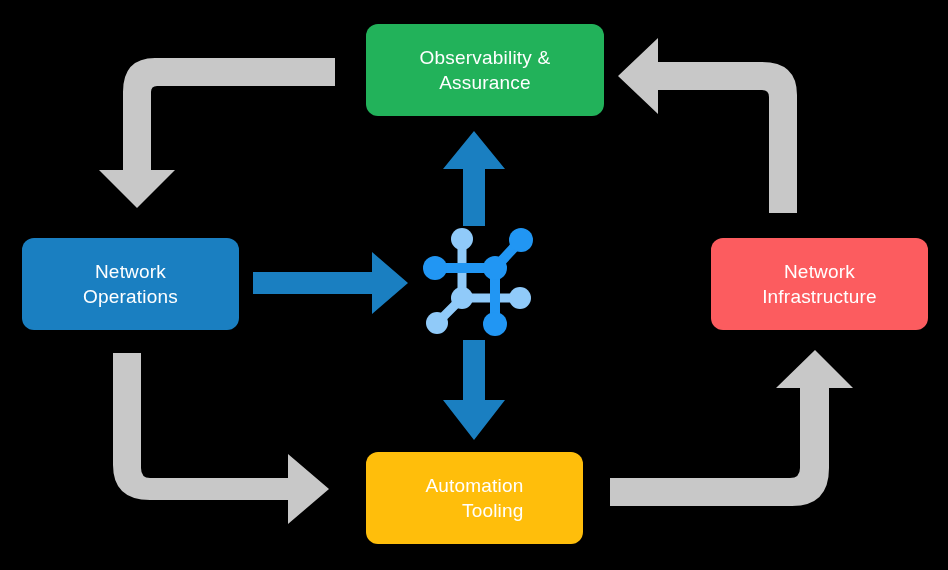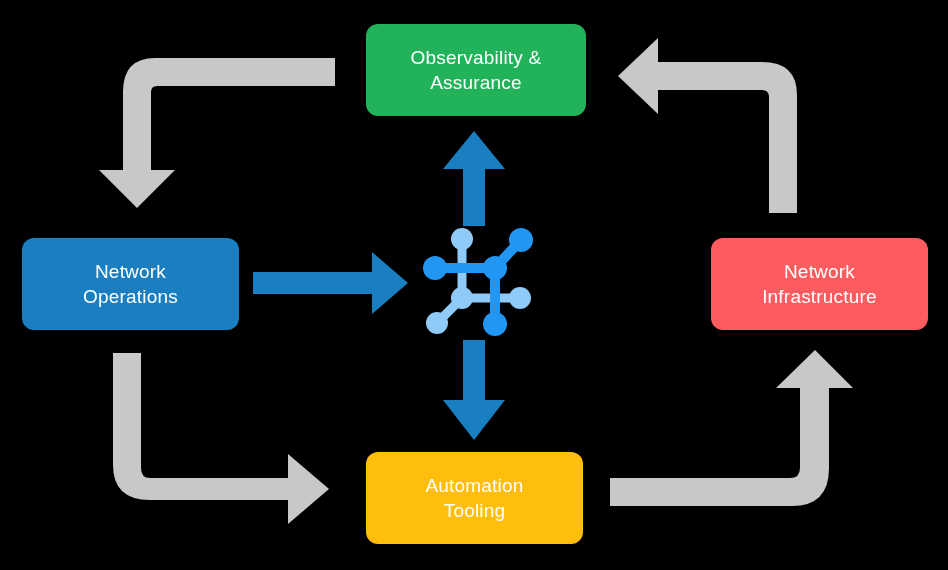--- a/index.html
+++ b/index.html
@@ -38,21 +38,21 @@
     letter-spacing: 0.2px;
     font-weight: 400;
     padding: 6px 10px;
     z-index: 5;
   }
   .node-box .label {
     display: block;
     white-space: pre-line;
   }
   #box-observability {
-    left: 366px; top: 24px; width: 220px; height: 92px;
+    left: 366px; top: 24px; width: 238px; height: 92px;
     background: #22b25a;
   }
   #box-network-operations {
     left: 22px; top: 238px; width: 217px; height: 92px;
     background: #1a7fc1;
   }
   #box-network-infrastructure {
     left: 711px; top: 238px; width: 217px; height: 92px;
     background: #fc5c5f;
   }
@@ -192,18 +192,18 @@
   <div class="node-box" id="box-network-operations" style="background: rgb(26, 127, 193); color: rgb(255, 255, 255);">
     <span class="label">Network
 Operations</span>
   </div>
 
   <div class="node-box" id="box-network-infrastructure" style="background: rgb(252, 92, 95); color: rgb(255, 255, 255);">
     <span class="label">Network
 Infrastructure</span>
   </div>
 
-  <div class="node-box" id="box-automation-tooling" style="background: rgb(255, 190, 11); color: rgb(255, 255, 255);">
+  <div class="node-box" id="box-automation-tooling" style="background: rgb(255, 190, 11); color: rgb(255, 255, 255); text-align: right;">
     <span class="label">Automation
 Tooling</span>
   </div>
 
 </div>
 
 </body></html>

